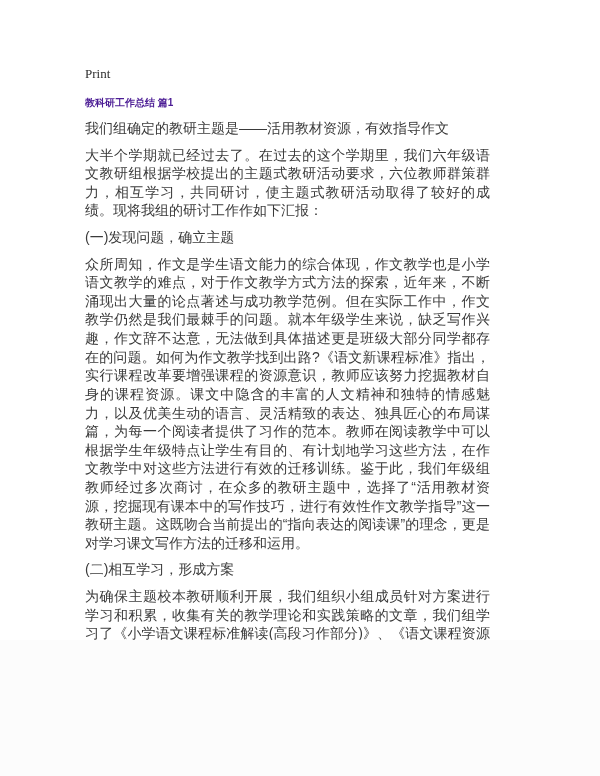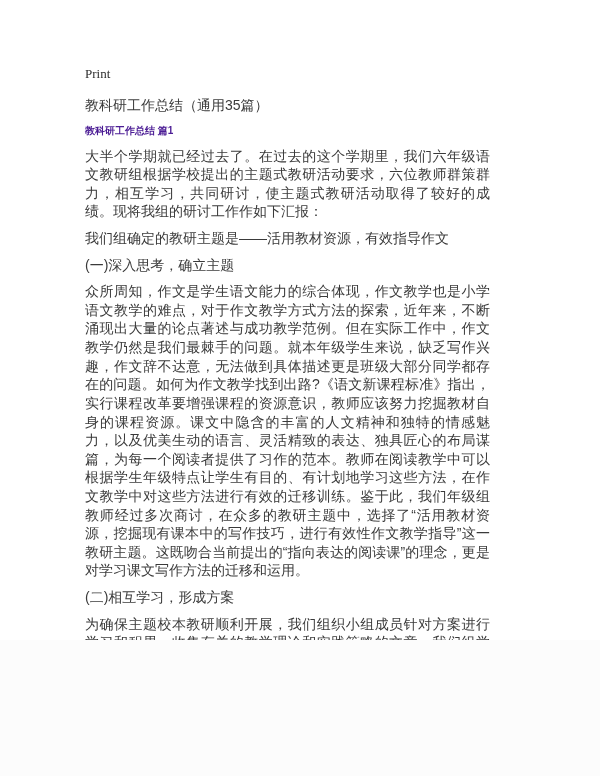--- a/index.html
+++ b/index.html
@@ -56,29 +56,28 @@
     word-break: break-all;
   }
 </style>
 </head>
 <body>
 
 <div class="page">
   <span class="print-link">Print</span>
 
 
-  <p class="subtitle">教科研工作总结（通用35篇）</p>
 
   <h2 class="section-heading">教科研工作总结 篇1</h2>
 
+  <p class="body-para">我们组确定的教研主题是——活用教材资源，有效指导作文</p>
+
   <p class="body-para">大半个学期就已经过去了。在过去的这个学期里，我们六年级语文教研组根据学校提出的主题式教研活动要求，六位教师群策群力，相互学习，共同研讨，使主题式教研活动取得了较好的成绩。现将我组的研讨工作作如下汇报：</p>
 
-  <p class="body-para">我们组确定的教研主题是——活用教材资源，有效指导作文</p>
-
-  <p class="body-para">(一)深入思考，确立主题</p>
+  <p class="body-para">(一)发现问题，确立主题</p>
 
   <p class="body-para">众所周知，作文是学生语文能力的综合体现，作文教学也是小学语文教学的难点，对于作文教学方式方法的探索，近年来，不断涌现出大量的论点著述与成功教学范例。但在实际工作中，作文教学仍然是我们最棘手的问题。就本年级学生来说，缺乏写作兴趣，作文辞不达意，无法做到具体描述更是班级大部分同学都存在的问题。如何为作文教学找到出路?《语文新课程标准》指出，实行课程改革要增强课程的资源意识，教师应该努力挖掘教材自身的课程资源。课文中隐含的丰富的人文精神和独特的情感魅力，以及优美生动的语言、灵活精致的表达、独具匠心的布局谋篇，为每一个阅读者提供了习作的范本。教师在阅读教学中可以根据学生年级特点让学生有目的、有计划地学习这些方法，在作文教学中对这些方法进行有效的迁移训练。鉴于此，我们年级组教师经过多次商讨，在众多的教研主题中，选择了“活用教材资源，挖掘现有课本中的写作技巧，进行有效性作文教学指导”这一教研主题。这既吻合当前提出的“指向表达的阅读课”的理念，更是对学习课文写作方法的迁移和运用。</p>
 
   <p class="body-para">(二)相互学习，形成方案</p>
 
 
 
   <p class="body-para">为确保主题校本教研顺利开展，我们组织小组成员针对方案进行学习和积累，收集有关的教学理论和实践策略的文章，我们组学习了《小学语文课程标准解读(高段习作部分)》、《语文课程资源的开发与运用》、将军晶老师20__年发表的《指向</p>
 </div>
 

